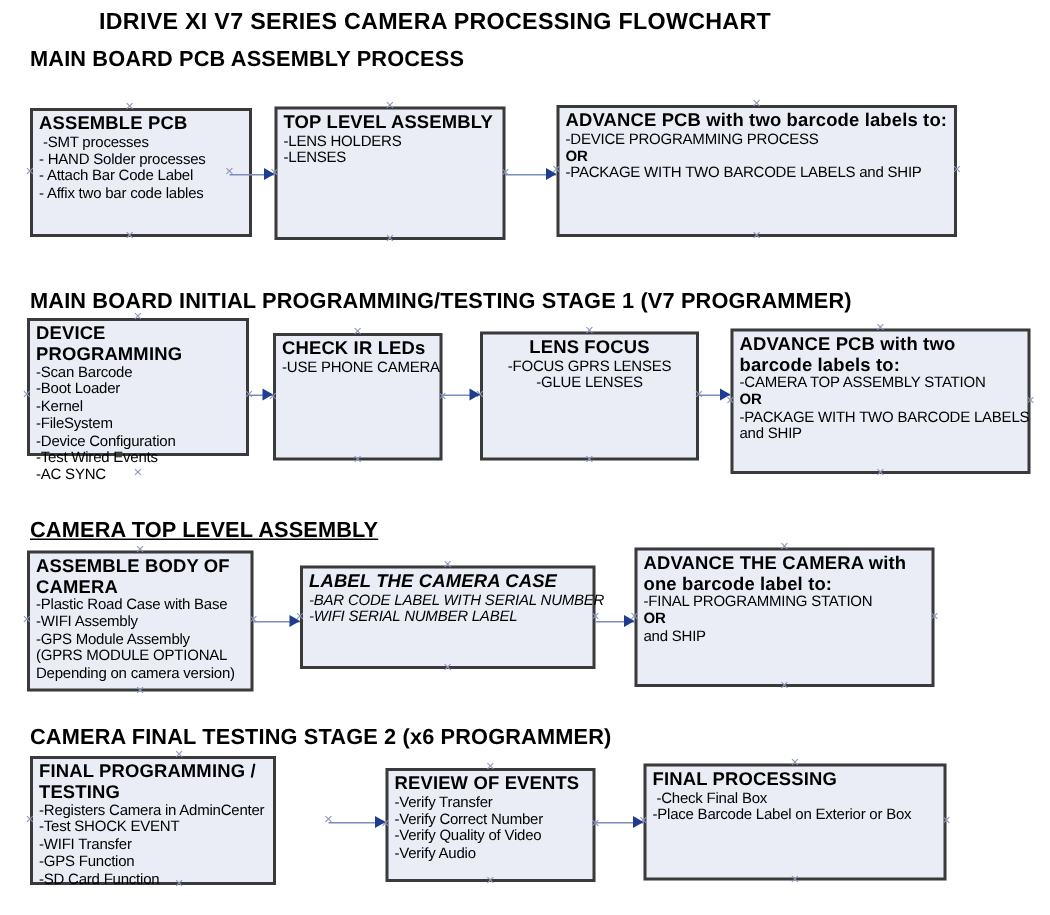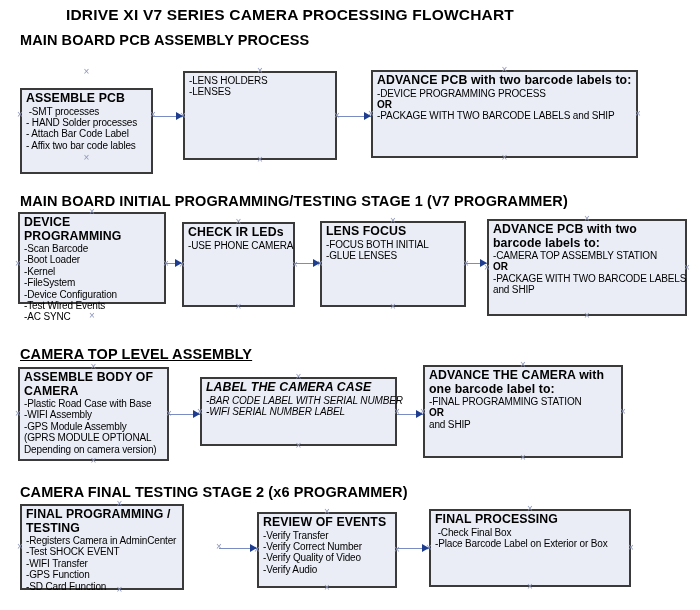--- a/index.html
+++ b/index.html
@@ -44,32 +44,33 @@
     border-top:4px solid transparent;
     border-bottom:4px solid transparent;
   }
 </style>
 </head>
 <body>
 
 <div id="canvas">
   <div class="page-title">IDRIVE XI V7 SERIES CAMERA PROCESSING FLOWCHART</div>
 <div class="section-header" style="left: 20px; top: 32px;">MAIN BOARD PCB ASSEMBLY PROCESS</div>
-    <div class="flow-box" style="left: 20px; top: 88px; width: 133px; height: 86px;">
+    <div class="flow-box" style="left: 20px; top: 72px; width: 148px; height: 86px;">
       <div class="box-title">ASSEMBLE PCB</div>
       <div class="box-line"> -SMT processes</div>
       <div class="box-line">- HAND Solder processes</div>
       <div class="box-line">- Attach Bar Code Label</div>
       <div class="box-line">- Affix two bar code lables</div>
     </div>
     <span class="conn-point" style="left: 86.5px; top: 72px;">×</span>
     <span class="conn-point" style="left: 86.5px; top: 158px;">×</span>
     <span class="conn-point" style="left: 20px; top: 115px;">×</span>
     <span class="conn-point" style="left: 153px; top: 115px;">×</span>
     <div class="flow-box" style="left: 183px; top: 71px; width: 154px; height: 89px;">
+      <div class="box-title">TOP LEVEL ASSEMBLY</div>
       <div class="box-line">-LENS HOLDERS</div>
       <div class="box-line">-LENSES</div>
     </div>
     <span class="conn-point" style="left: 260px; top: 71px;">×</span>
     <span class="conn-point" style="left: 260px; top: 160px;">×</span>
     <span class="conn-point" style="left: 183px; top: 115.5px;">×</span>
     <span class="conn-point" style="left: 337px; top: 115.5px;">×</span>
     <div class="flow-box" style="left: 371px; top: 70px; width: 267px; height: 88px;">
       <div class="box-title">ADVANCE PCB with two barcode labels to:</div>
       <div class="box-line">-DEVICE PROGRAMMING PROCESS</div>
@@ -104,23 +105,23 @@
     <span class="conn-point" style="left: 18px; top: 264px;">×</span>
     <span class="conn-point" style="left: 166px; top: 264px;">×</span>
     <div class="flow-box" style="left: 182px; top: 222px; width: 113px; height: 85px;">
       <div class="box-title">CHECK IR LEDs</div>
       <div class="box-line">-USE PHONE CAMERA</div>
     </div>
     <span class="conn-point" style="left: 238.5px; top: 222px;">×</span>
     <span class="conn-point" style="left: 238.5px; top: 307px;">×</span>
     <span class="conn-point" style="left: 182px; top: 264.5px;">×</span>
     <span class="conn-point" style="left: 295px; top: 264.5px;">×</span>
-    <div class="flow-box" style="left: 320px; top: 221px; width: 146px; height: 86px;">
+    <div class="flow-box" style="left: 320px; top: 221px; width: 146px; height: 86px; text-align: center;">
       <div class="box-title">LENS FOCUS</div>
-      <div class="box-line">-FOCUS BOTH INITIAL</div>
+      <div class="box-line">-FOCUS GPRS LENSES</div>
       <div class="box-line">-GLUE LENSES</div>
     </div>
     <span class="conn-point" style="left: 393px; top: 221px;">×</span>
     <span class="conn-point" style="left: 393px; top: 307px;">×</span>
     <span class="conn-point" style="left: 320px; top: 264px;">×</span>
     <span class="conn-point" style="left: 466px; top: 264px;">×</span>
     <div class="flow-box" style="left: 487px; top: 219px; width: 200px; height: 97px;">
       <div class="box-title">ADVANCE PCB with two barcode labels to:</div>
       <div class="box-line">-CAMERA TOP ASSEMBLY STATION</div>
       <div class="box-line or-line">OR</div>

